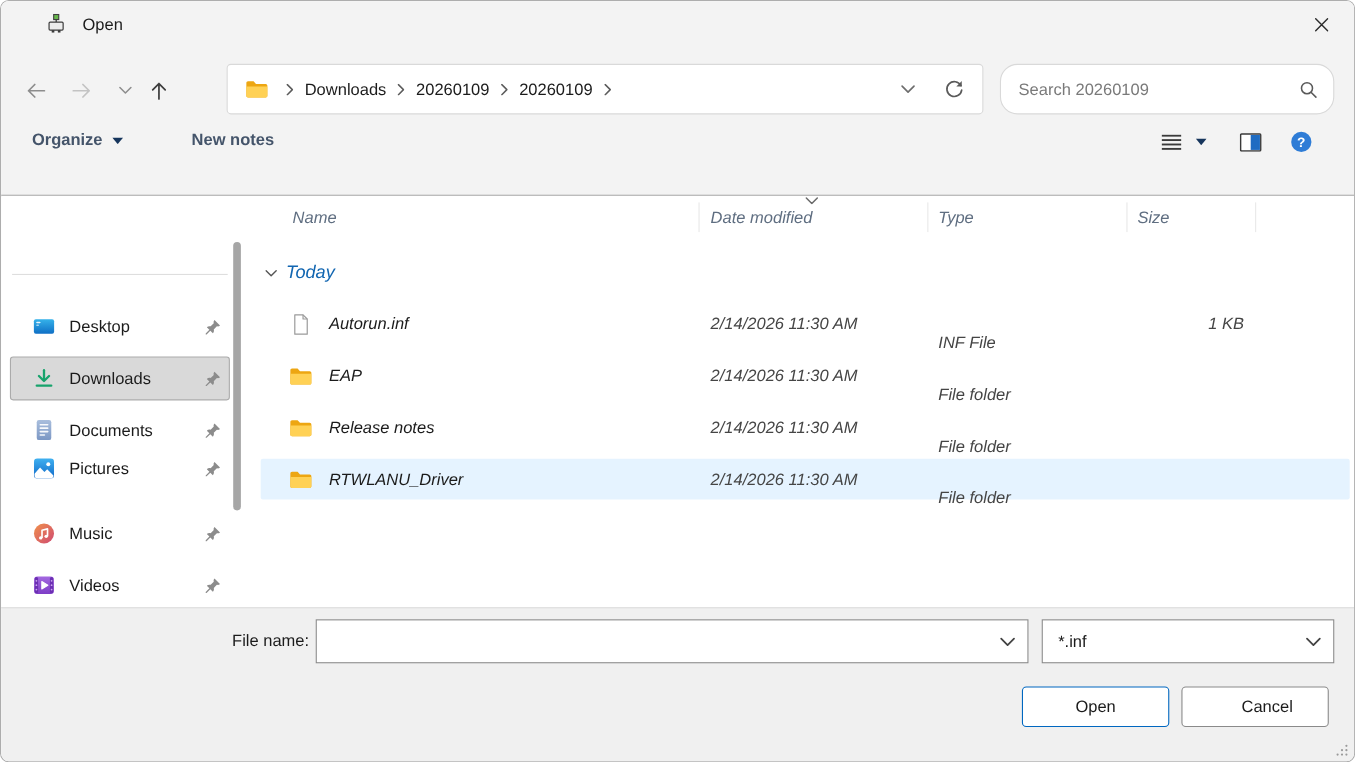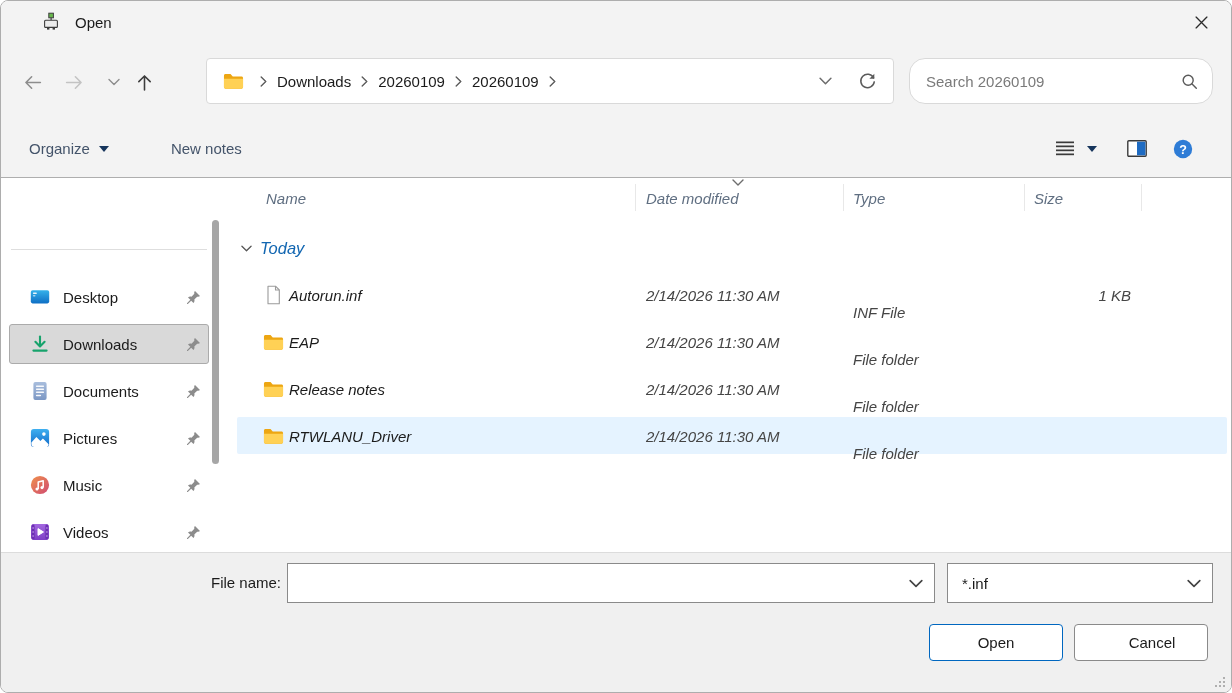--- a/index.html
+++ b/index.html
@@ -44,21 +44,21 @@
 
   .searchbox { position:absolute; left:908px; top:15px; width:304px; height:46px;
                background:#fff; border:1px solid #d9d9d9; border-radius:16px;
                display:flex; align-items:center; padding:0 14px;justify-content:space-between; }
   .searchbox input { flex:1; border:none; outline:none; background:transparent;
                      font:15px "Liberation Sans","DejaVu Sans",sans-serif; color:#1b1b1b; }
   .searchbox input::placeholder { color:#7a7a7a; }
   .search-icon { width:17px; height:17px; flex:none; }
 
   .toolrow { position:absolute; top:118px; left:0; right:0; height:59px;
-             display:flex; align-items:center; color:#44546a; }
+             display:flex; align-items:flex-start; color:#44546a;font-weight:bold; }
   .toolbtn { display:flex; align-items:center; gap:9px; font-size:15px; }
   .tb-organize { margin-left:28px; }
   .tb-newfolder { margin-left:62px; }
   .caret { width:10px; height:6px; }
   .tool-right { margin-left:auto; display:flex; align-items:center; margin-right:38px; }
   .tb-views { display:flex; align-items:center; gap:13px; }
   .tb-views svg.lines { width:18px; height:15px; }
   .tb-pane { margin-left:30px; } .tb-pane svg { width:20px; height:17px; }
   .tb-help { margin-left:26px; } .tb-help svg { width:20px; height:20px; }
 
@@ -85,21 +85,21 @@
 
   .fl-group { position:absolute; top:53px; left:0; height:32px; display:flex; align-items:center; }
   .grp-chev { width:11px; height:7px; color:#555; margin-left:12px; margin-right:8px; }
   .grp-label { color:var(--group_blue,#1266b1); font-size:16.5px; }
 
   .fl-row { position:absolute; left:8px; right:4px; height:37px; }
   .fl-row.highlight { background:var(--row_highlight,#e5f3ff); border-radius:2px; }
   .fl-row .c { position:absolute; top:50%; transform:translateY(-50%); white-space:nowrap; }
   .c-icon { left:26px; width:21px; height:20px; }
   .c-icon svg { width:100%; height:100%; }
-  .c-name { left:52px; color:#1b1b1b; }
+  .c-name { left:62px; color:#1b1b1b; }
   .c-date { left:409px; color:#454545; }
   .c-type { left:616px; color:#454545;margin-top:17px; }
   .c-size { left:787px; width:107px; text-align:right; color:#454545; }
 
   
   .footer { position:absolute; left:0; right:0; bottom:0; height:140px;
             background:var(--footer_bg,#f0f0f0); border-top:1px solid #dcdcdc; }
   .fn-label { position:absolute; left:150px; top:10px; width:130px; height:40px;
               line-height:40px; text-align:right; font-size:15px; }
   .fn-input-wrap { position:absolute; left:286px; top:10px; width:648px; height:40px;
@@ -401,21 +401,21 @@
     <div class="sideitem" style="top:192px">
       <svg class="sicon">
           <use href="#sym-documents"></use>
         </svg>
       <span class="slabel">Documents</span>
       <svg class="pin">
           <use href="#sym-pin"></use>
         </svg>
     </div>
 
-    <div class="sideitem" style="top:239px">
+    <div class="sideitem" style="top:227px">
       <svg class="sicon">
           <use href="#sym-pictures"></use>
         </svg>
       <span class="slabel">Pictures</span>
       <svg class="pin">
           <use href="#sym-pin"></use>
         </svg>
     </div>
 
     <div class="sideitem" style="top:286px">

